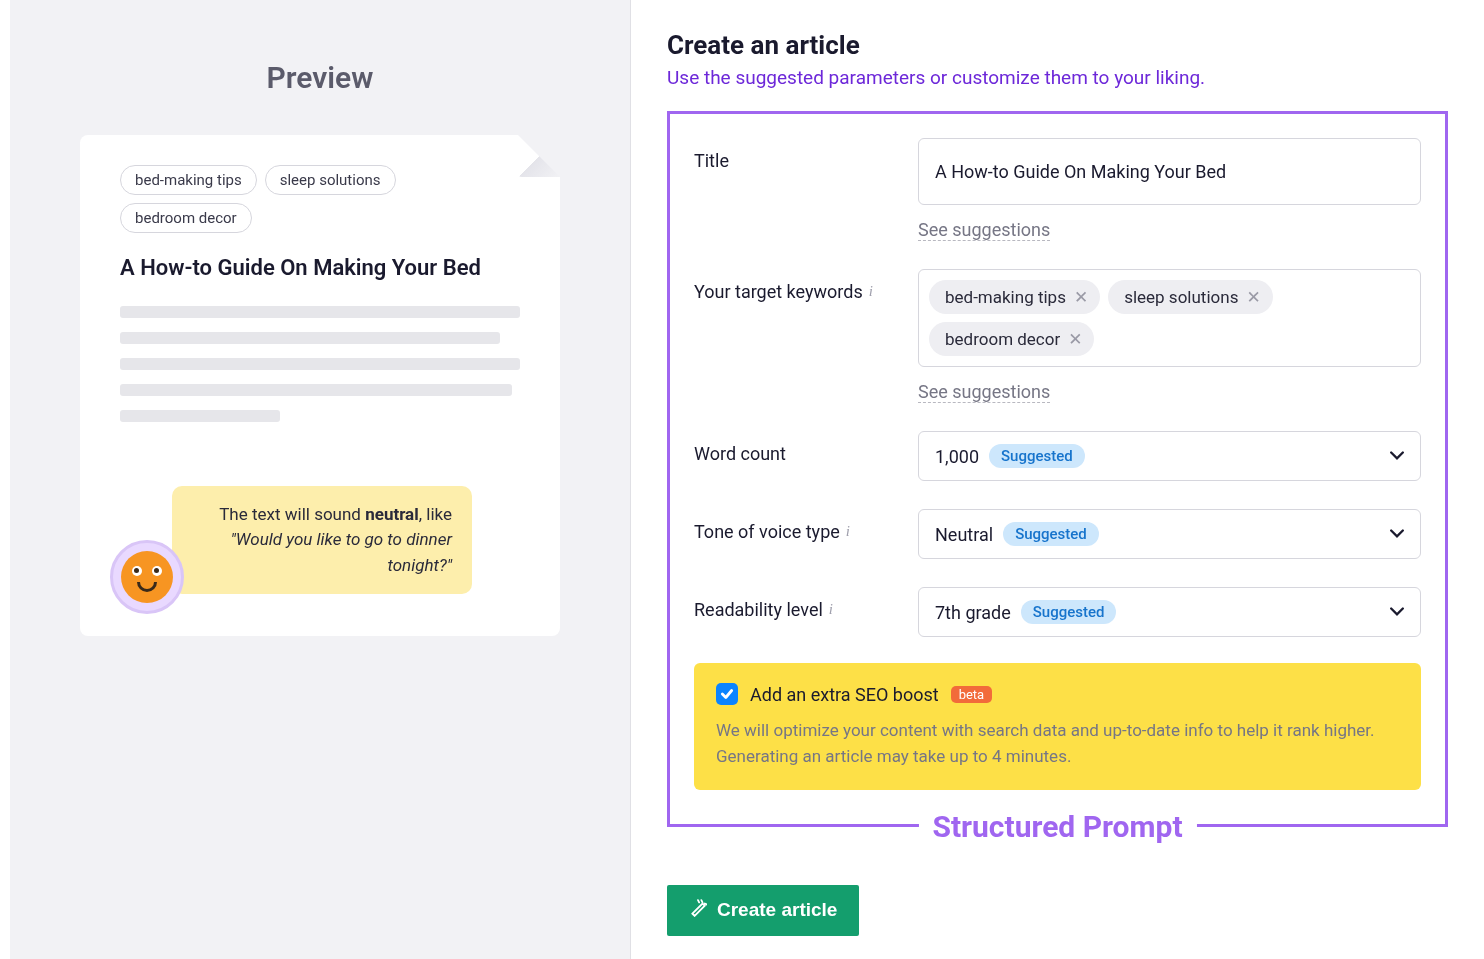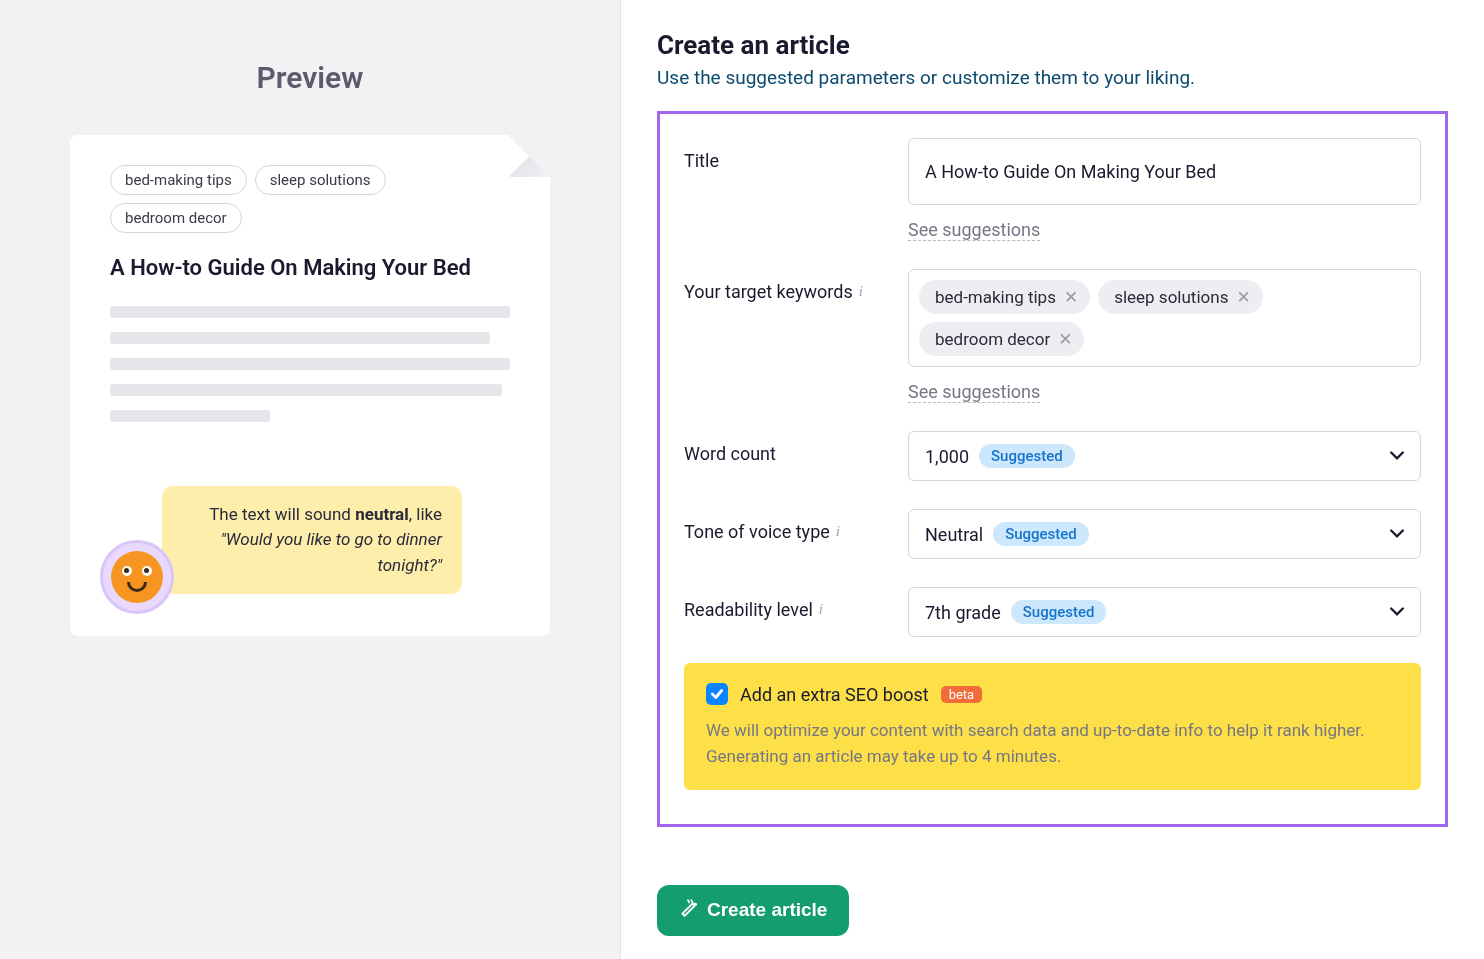--- a/index.html
+++ b/index.html
@@ -9,20 +9,21 @@
       background: #fff;
       width: 1484px;
       height: 959px;
       display: flex;
     }
     .left-panel {
       width: 620px;
       background: #f2f2f5;
       padding: 60px 40px 40px 40px;
       position: relative;
+      margin-left: 10px;
     }
     .preview-title {
       text-align: center;
       font-size: 30px;
       font-weight: 600;
       color: #5b5b6b;
       margin-bottom: 40px;
     }
     .doc-card {
       background: #fff;
@@ -144,21 +145,21 @@
       padding: 30px 36px 30px 36px;
       position: relative;
     }
     .rp-header h1 {
       font-size: 26px;
       font-weight: 700;
       margin-bottom: 6px;
     }
     .rp-header p {
       font-size: 19px;
-      color: #0c4a6e;
+      color: #6d28d9;
       margin-bottom: 22px;
     }
     .boxed {
       border: 3px solid #a066f0;
       padding: 24px 24px 34px 24px;
       position: relative;
     }
     .boxed-label {
       position: absolute;
       bottom: -20px;
@@ -294,21 +295,21 @@
     .seo-desc {
       font-size: 17px;
       color: #767685;
       line-height: 1.55;
     }
     .create-btn {
       margin-top: 58px;
       background: #149e6d;
       color: #fff;
       border: none;
-      border-radius: 12px;
+      border-radius: 2px;
       padding: 14px 22px;
       font-size: 19px;
       font-weight: 600;
       display: inline-flex;
       align-items: center;
       gap: 10px;
       cursor: pointer;
     }
     .create-btn svg { width: 18px; height: 18px; }
   </style>
@@ -446,20 +447,21 @@
           <svg viewBox="0 0 12 12">
               <path d="M2 6 L5 9 L10 3" stroke="#fff" stroke-width="2.4" fill="none" stroke-linecap="round" stroke-linejoin="round"></path>
             </svg>
         </span>
         <span class="seo-label">Add an extra SEO boost</span>
         <span class="beta-pill">beta</span>
       </div>
       <div class="seo-desc">We will optimize your content with search data and up-to-date info to help it rank higher. Generating an article may take up to 4 minutes.</div>
     </div>
 
+    <div class="boxed-label">Structured Prompt</div>
   </div>
 
   <button class="create-btn">
     <span>
       <svg viewBox="0 0 16 16">
           <path d="M3 13 L12 4 L14 6 L5 15 L3 13 Z M11 1 L12 3 M14 4 L16 5 M9 3 L8 1" stroke="#fff" stroke-width="1.6" fill="none" stroke-linecap="round"></path>
         </svg>
     </span>
     <span>Create article</span>
   </button>

